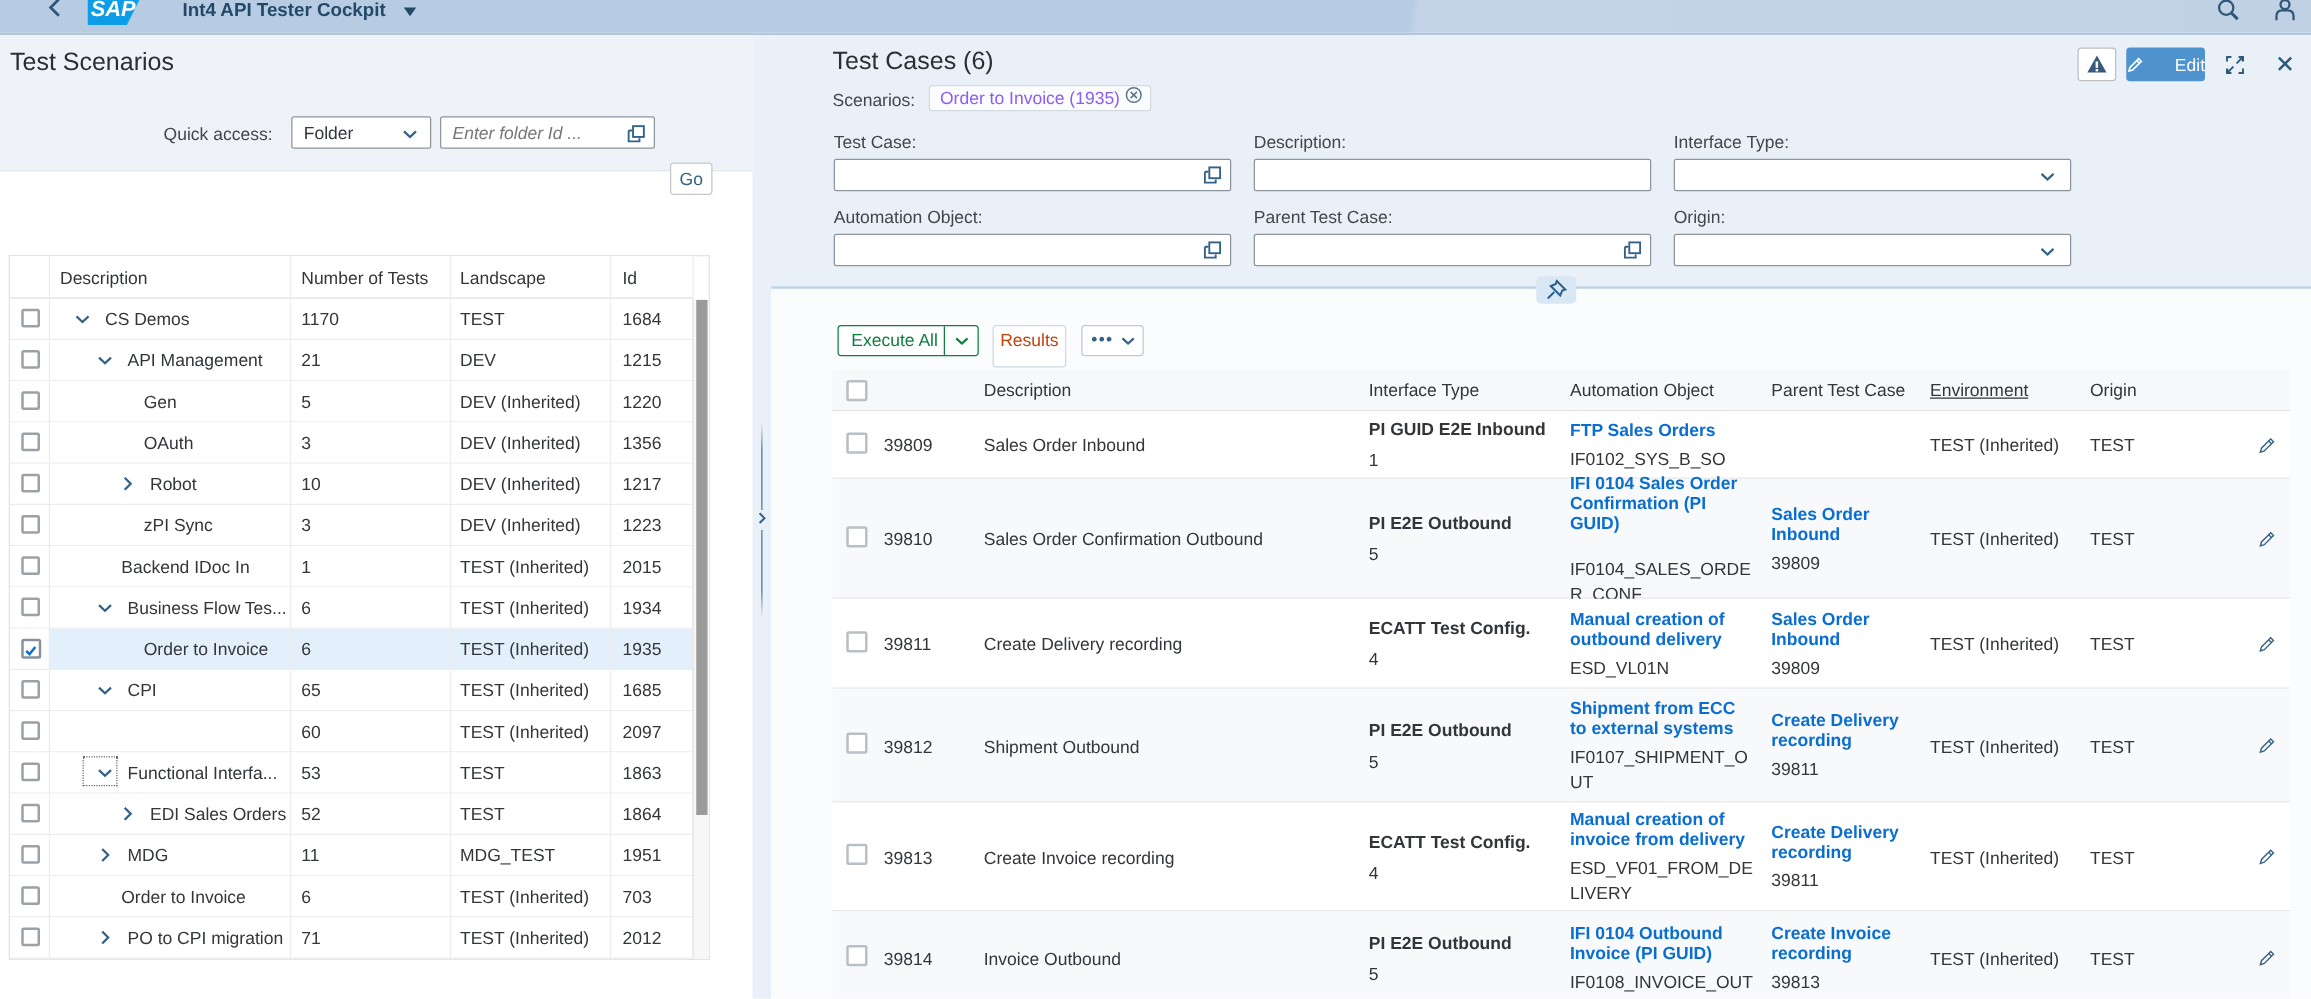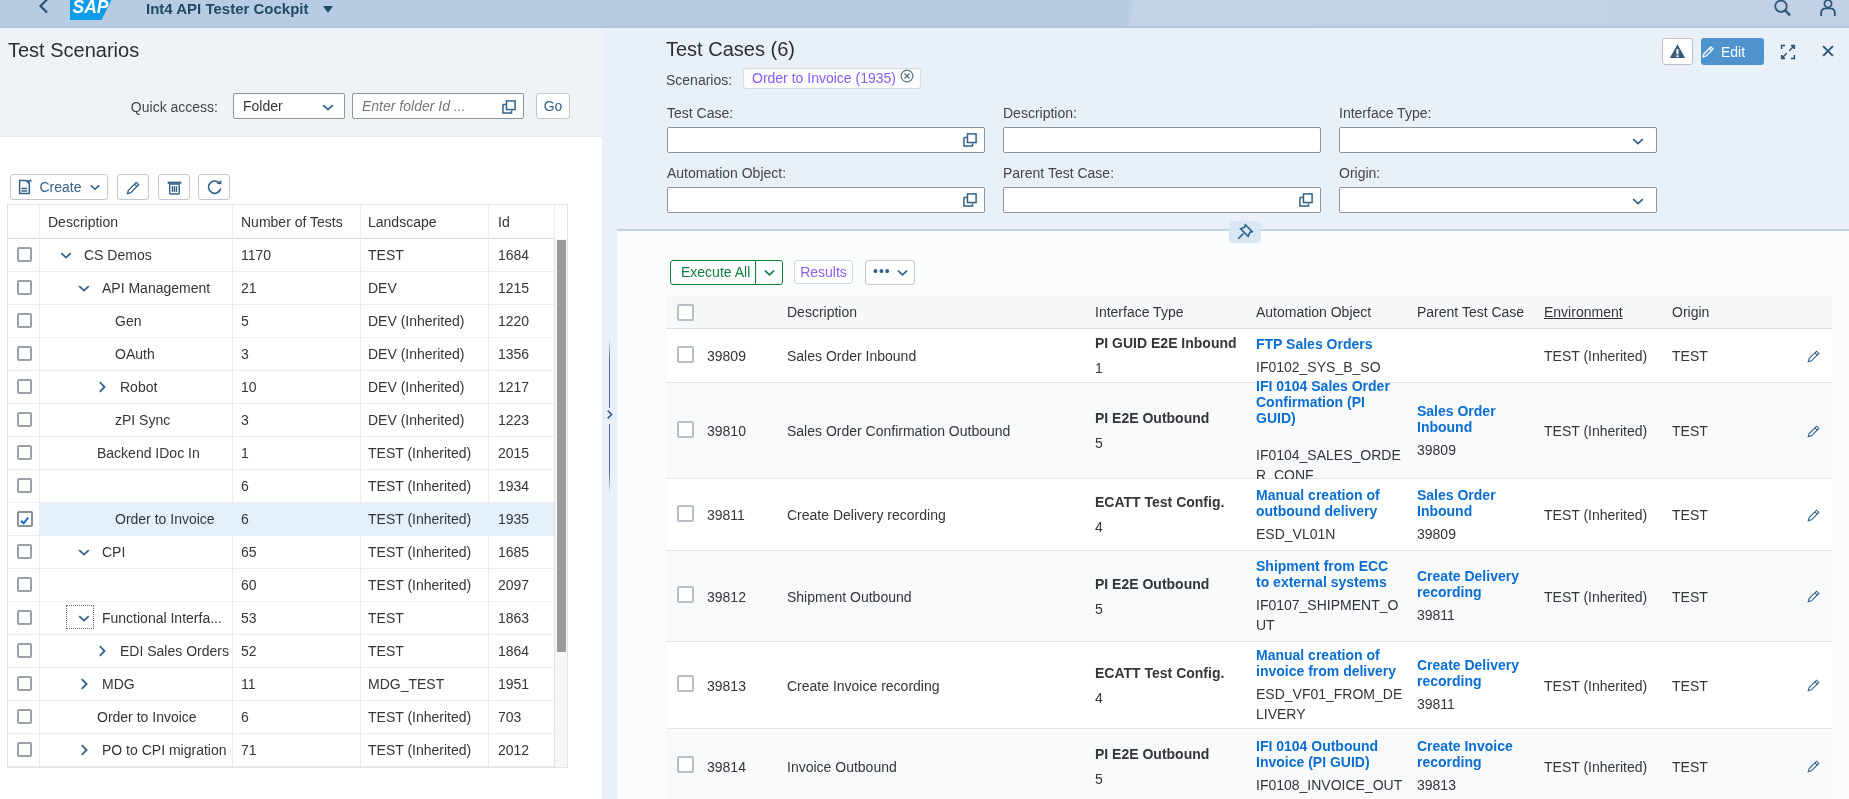--- a/index.html
+++ b/index.html
@@ -1,20 +1,20 @@
 <!DOCTYPE html>
 <html><head><meta charset="utf-8"><style>
 * { margin:0; padding:0; box-sizing:border-box; }
 html,body { width:1849px; height:799px; overflow:hidden; }
 body { font-family:"Liberation Sans", sans-serif; font-size:14px; color:#32363a; background:#fff; }
 #app { position:relative; width:1849px; height:799px; overflow:hidden; }
 .blink { color:#0a6ed1; font-weight:bold; }
 .flabel { position:absolute; color:#42464b; font-size:14px; }
 .finput { position:absolute; width:318px; height:26px; background:#fff; border:1px solid #8d959e; border-radius:2px; }
-.tbtn { position:absolute; height:26px; background:#fff; border:1px solid #c2c8cf; border-radius:3px; color:#346187; display:flex; align-items:center; justify-content:center; font-size:14px; }
+.tbtn { position:absolute; height:26px; background:#fff; border:1px solid #c2c8cf; border-radius:3px; color:#346187; display:flex; align-items:center; justify-content:center; font-size:14px;margin-top:37px; }
 </style></head><body>
 <div id="app">
 
 <div style="position:absolute;left:0;top:0;width:1849px;height:26px;background:linear-gradient(100deg,#b7cce2 0%,#b7cce2 61%,#c4d4e8 61.3%,#c0d1e6 100%);">
   <span style="position:absolute;left:33px;top:-5px;"><svg transform="rotate(180)" width="22" height="22" viewBox="0 0 22 22" style="">
           <path d="M7.92 4.4 L14.520000000000001 11.0 L7.92 17.6" fill="none" stroke="#2e5676" stroke-width="2.2"></path>
         </svg></span>
   <span style="position:absolute;left:70px;top:-9px;"><svg width="46" height="29" viewBox="0 0 92 58">
 <path d="M0 0 H92 L63 58 H0 Z" fill="#0d9de8"></path>
 <text x="5" y="43" font-family="Liberation Sans, sans-serif" font-size="35" font-weight="bold" font-style="italic" fill="#fff">SAP</text>
@@ -171,20 +171,26 @@
             <div style="position:absolute;left:9px;top:8px;width:15px;height:15px;border:2px solid #9ba1a8;border-radius:2px;background:#fff;"></div>
             <div style="position:absolute;left:0;top:0;width:224px;height:33px;text-align:center;">
               <span style="position:absolute;left:89px;top:0;line-height:33px;white-space:nowrap;">Backend IDoc In</span>
             </div>
             <div style="position:absolute;left:233px;top:0;line-height:33px;">1</div>
             <div style="position:absolute;left:360px;top:0;line-height:33px;">TEST (Inherited)</div>
             <div style="position:absolute;left:490px;top:0;line-height:33px;">2015</div>
           </div>
           <div style="position:absolute;left:0;top:231px;width:546px;height:33px;background:#fff;border-bottom:1px solid #ededed;">
             <div style="position:absolute;left:9px;top:8px;width:15px;height:15px;border:2px solid #9ba1a8;border-radius:2px;background:#fff;"></div>
+            <div style="position:absolute;left:0;top:0;width:224px;height:33px;">
+              <span style="position:absolute;left:68px;top:8px;"><svg width="16" height="16" viewBox="0 0 16 16" style="">
+                  <path d="M3.2 6.08 L8.0 10.56 L12.8 6.08" fill="none" stroke="#346187" stroke-width="1.8"></path>
+                </svg></span>
+              <span style="position:absolute;left:94px;top:0;line-height:33px;white-space:nowrap;">Business Flow Tes...</span>
+            </div>
             <div style="position:absolute;left:233px;top:0;line-height:33px;">6</div>
             <div style="position:absolute;left:360px;top:0;line-height:33px;">TEST (Inherited)</div>
             <div style="position:absolute;left:490px;top:0;line-height:33px;">1934</div>
           </div>
           <div style="position:absolute;left:0;top:264px;width:546px;height:33px;background:#fff;border-bottom:1px solid #ededed;">
             <div style="position:absolute;left:31px;top:0;width:515px;height:33px;background:#e3f0fb;"></div>
             <div style="position:absolute;left:9px;top:8px;width:16px;height:16px;border:2px solid #89919a;border-radius:2px;background:#fff;">
               <span style="position:absolute;left:0;top:0;"><svg width="11" height="11" viewBox="0 0 11 11" style="">
                   <path d="M1.98 5.720000000000001 L4.62 8.36 L9.24 2.6399999999999997" fill="none" stroke="#0a6ed1" stroke-width="2.0"></path>
                 </svg></span>
@@ -359,21 +365,21 @@
 <path d="M10.4 2.8000000000000003 L17.2 9.6 L14.8 10.4 L13.200000000000001 14.399999999999999 L5.6000000000000005 6.800000000000001 L9.6 5.2 Z"></path>
 <line x1="8.4" y1="11.6" x2="3.2" y2="16.8"></line>
           </g>
         </svg></div>
 
   <div style="position:absolute;left:1045px;top:10px;width:31px;height:27px;background:#fff;border:1px solid #bfbfbf;border-radius:3px;"><svg style="margin:4px 0 0 6px" width="17" height="17" viewBox="0 0 17 17">
           <path d="M8.5 1.36 L16.15 14.96 L0.8500000000000001 14.96 Z" fill="#39597a"></path>
 <rect x="7.48" y="6.12" width="2.04" height="5.1" fill="#fff"></rect>
 <rect x="7.48" y="12.24" width="2.04" height="1.87" fill="#fff"></rect>
         </svg></div>
-  <div style="position:absolute;left:1084px;top:10px;width:63px;height:27px;background:#4f93ce;border-radius:3px;color:#fff;display:flex;align-items:center;justify-content:flex-start;">
+  <div style="position:absolute;left:1084px;top:10px;width:63px;height:27px;background:#4f93ce;border-radius:3px;color:#fff;display:flex;align-items:center;justify-content:space-between;">
         <svg width="15" height="15" viewBox="0 0 15 15" style="">
           <g fill="none" stroke="#fff" stroke-width="1.3">
 <path d="M2.1 12.9 L3.0 9.9 L9.9 3.0 L12.0 5.1000000000000005 L5.1000000000000005 12.0 Z"></path>
 <path d="M8.4 4.5 L10.5 6.6"></path>
           </g>
         </svg>
         <span style="margin-left:5px;">Edit</span>
       </div>
   <div style="position:absolute;left:1163px;top:16px;"><svg width="16" height="16" viewBox="0 0 16 16" style="">
           <g fill="none" stroke="#2f5878" stroke-width="1.5">
@@ -394,21 +400,21 @@
           </g>
         </svg></div>
 
   <div style="position:absolute;left:53px;top:232px;width:113px;height:25px;border:1px solid #107e3e;border-radius:3px;background:#fff;color:#107e3e;">
     <span style="position:absolute;left:10px;line-height:23px;">Execute All</span>
     <span style="position:absolute;left:84px;top:0;width:1px;height:23px;background:#107e3e;"></span>
     <span style="position:absolute;right:5px;top:4px;"><svg width="15" height="15" viewBox="0 0 15 15" style="">
             <path d="M3.0 5.7 L7.5 9.9 L12.0 5.7" fill="none" stroke="#107e3e" stroke-width="1.7"></path>
           </svg></span>
   </div>
-  <div style="position:absolute;left:177px;top:232px;width:59px;height:24px;border:1px solid #cdd9e4;border-radius:3px;background:#fff;color:#8b5cf6;text-align:center;line-height:23px;">Results</div>
+  <div style="position:absolute;left:177px;top:232px;width:59px;height:34px;border:1px solid #cdd9e4;border-radius:3px;background:#fff;color:#c2410c;text-align:center;line-height:23px;">Results</div>
   <div style="position:absolute;left:248px;top:232px;width:50px;height:25px;border:1px solid #c2c8cf;border-radius:3px;background:#fff;color:#346187;">
     <span style="position:absolute;left:7px;top:0;line-height:21px;letter-spacing:1px;">•••</span>
     <span style="position:absolute;right:4px;top:4px;"><svg width="15" height="15" viewBox="0 0 15 15" style="">
             <path d="M3.0 5.7 L7.5 9.9 L12.0 5.7" fill="none" stroke="#346187" stroke-width="1.7"></path>
           </svg></span>
   </div>
 
   <div style="position:absolute;left:49px;top:268px;width:1166px;height:33px;background:#f7f8f9;border-bottom:1px solid #e0e0e0;">
         <div style="position:absolute;left:11px;top:8px;width:17px;height:17px;border:2px solid #b9bfc6;border-radius:2px;background:#fff;"></div>
         <div style="position:absolute;left:41px;line-height:33px;margin-top:44px;">Test Case</div>

